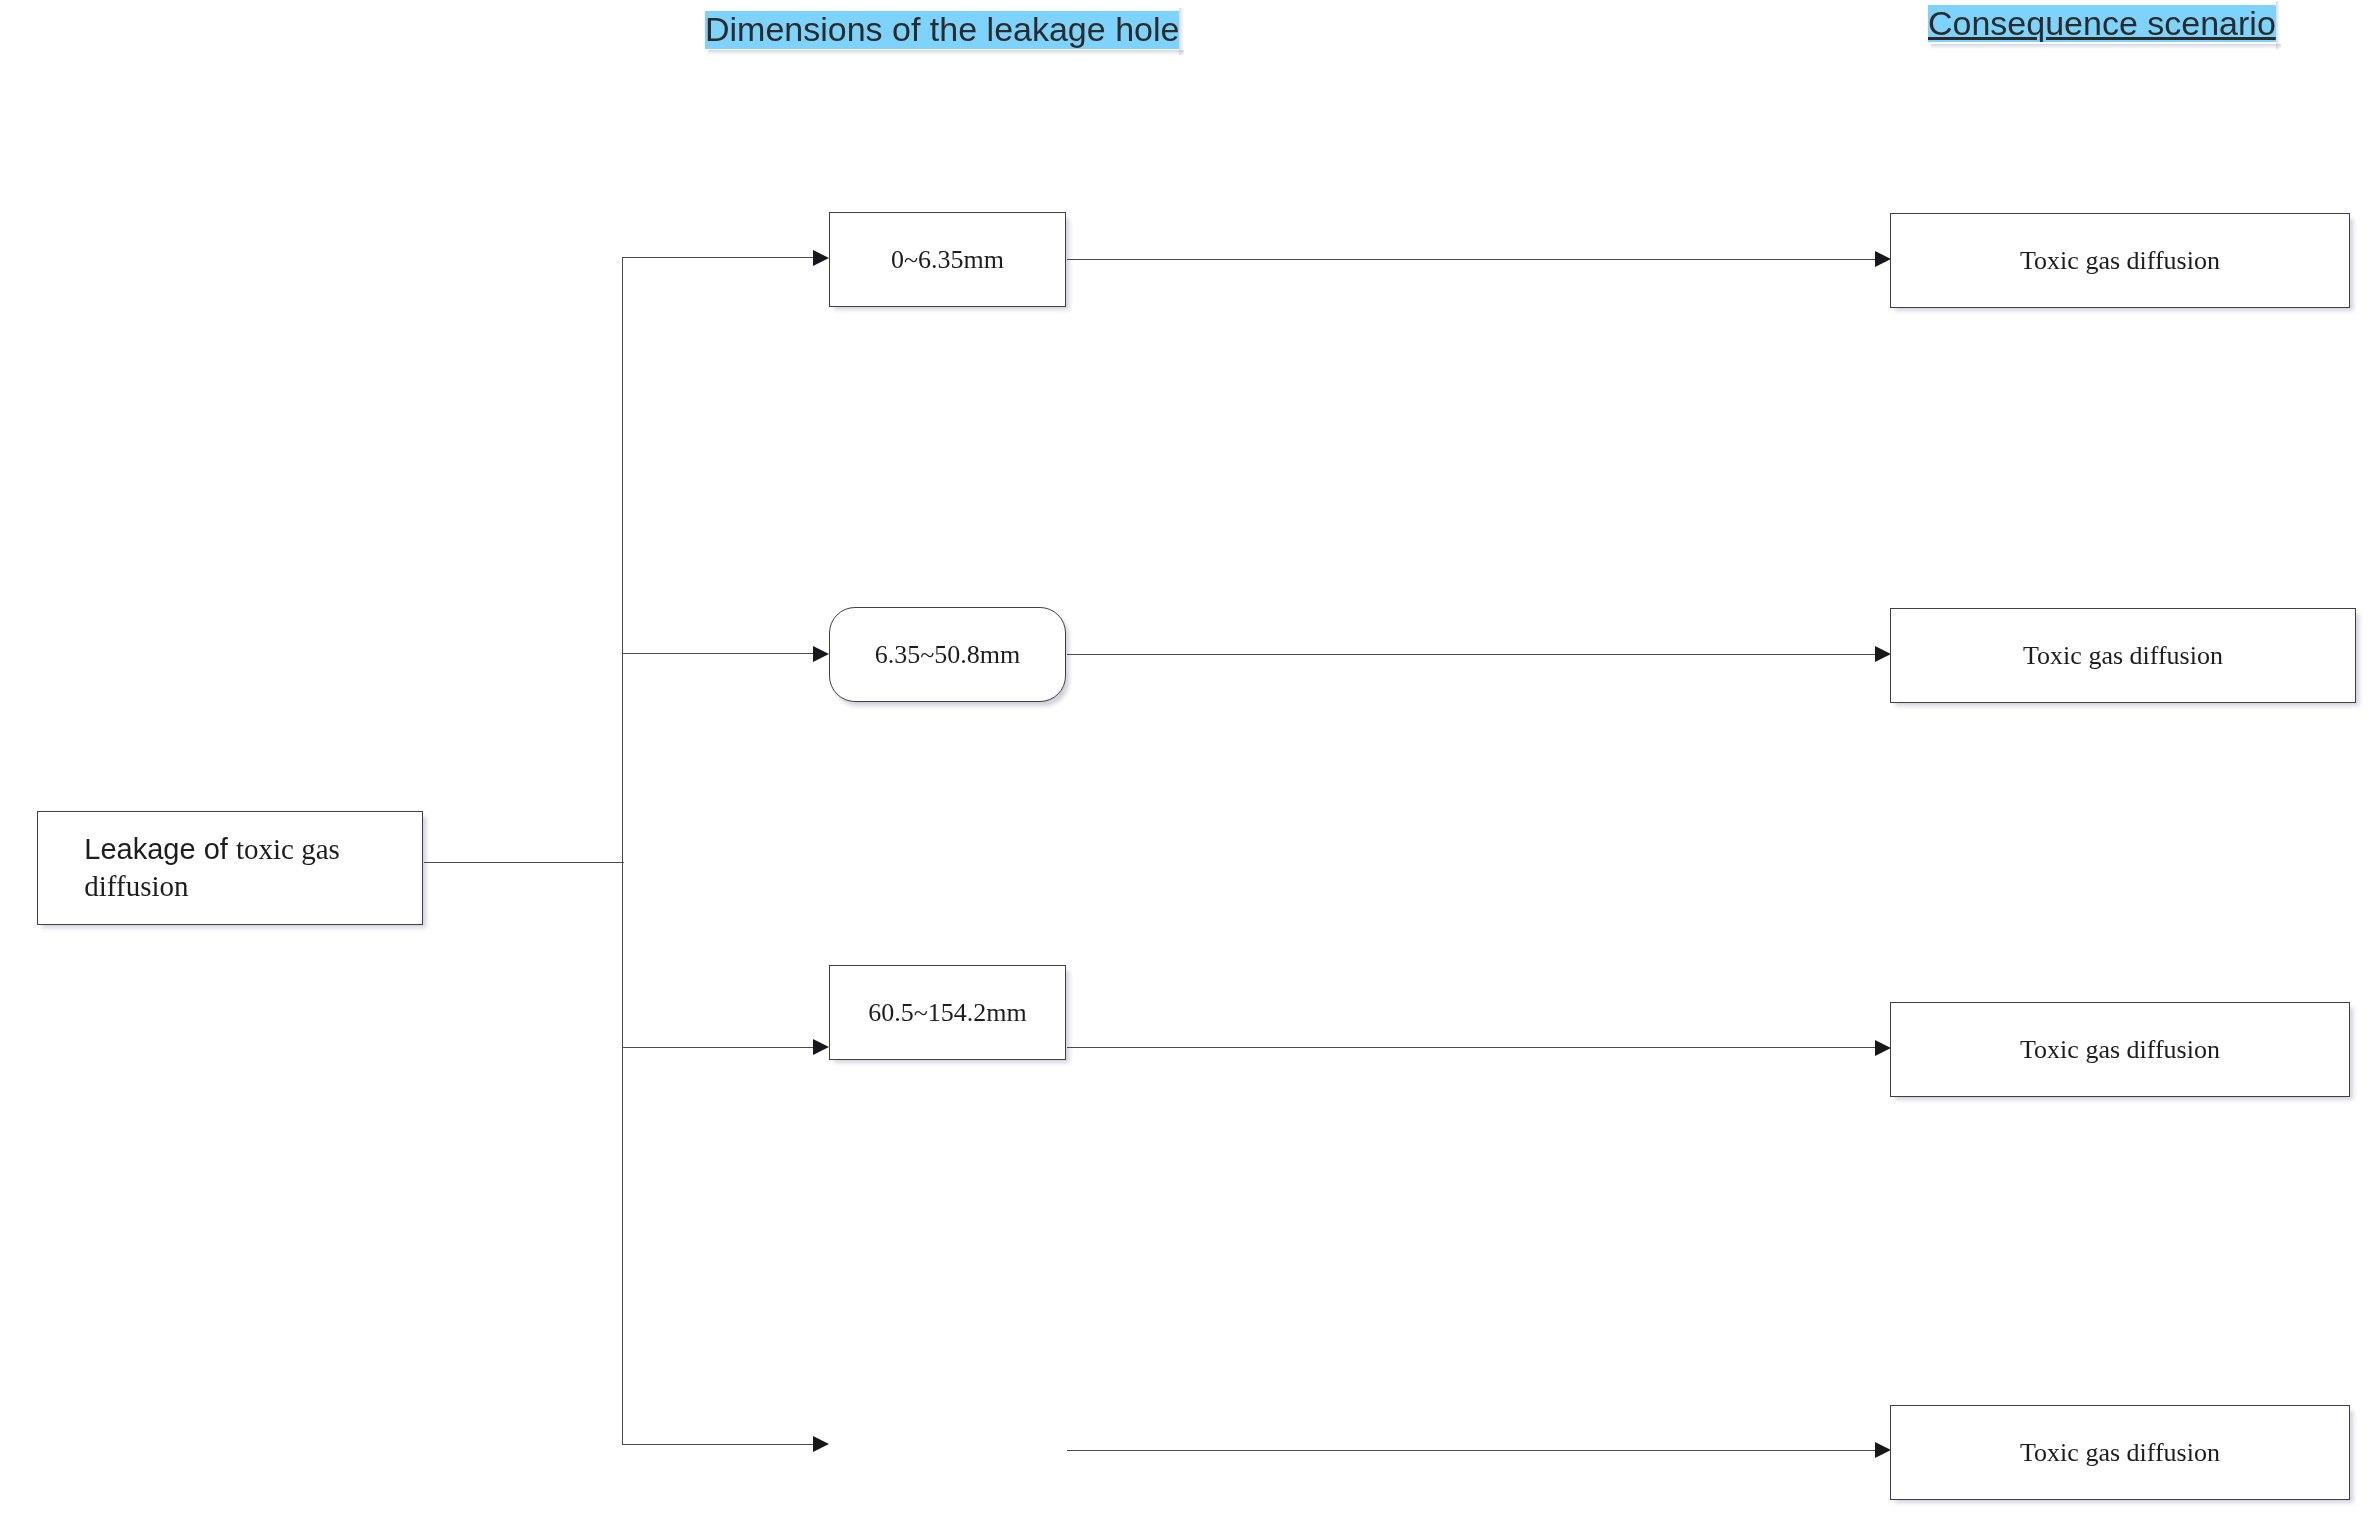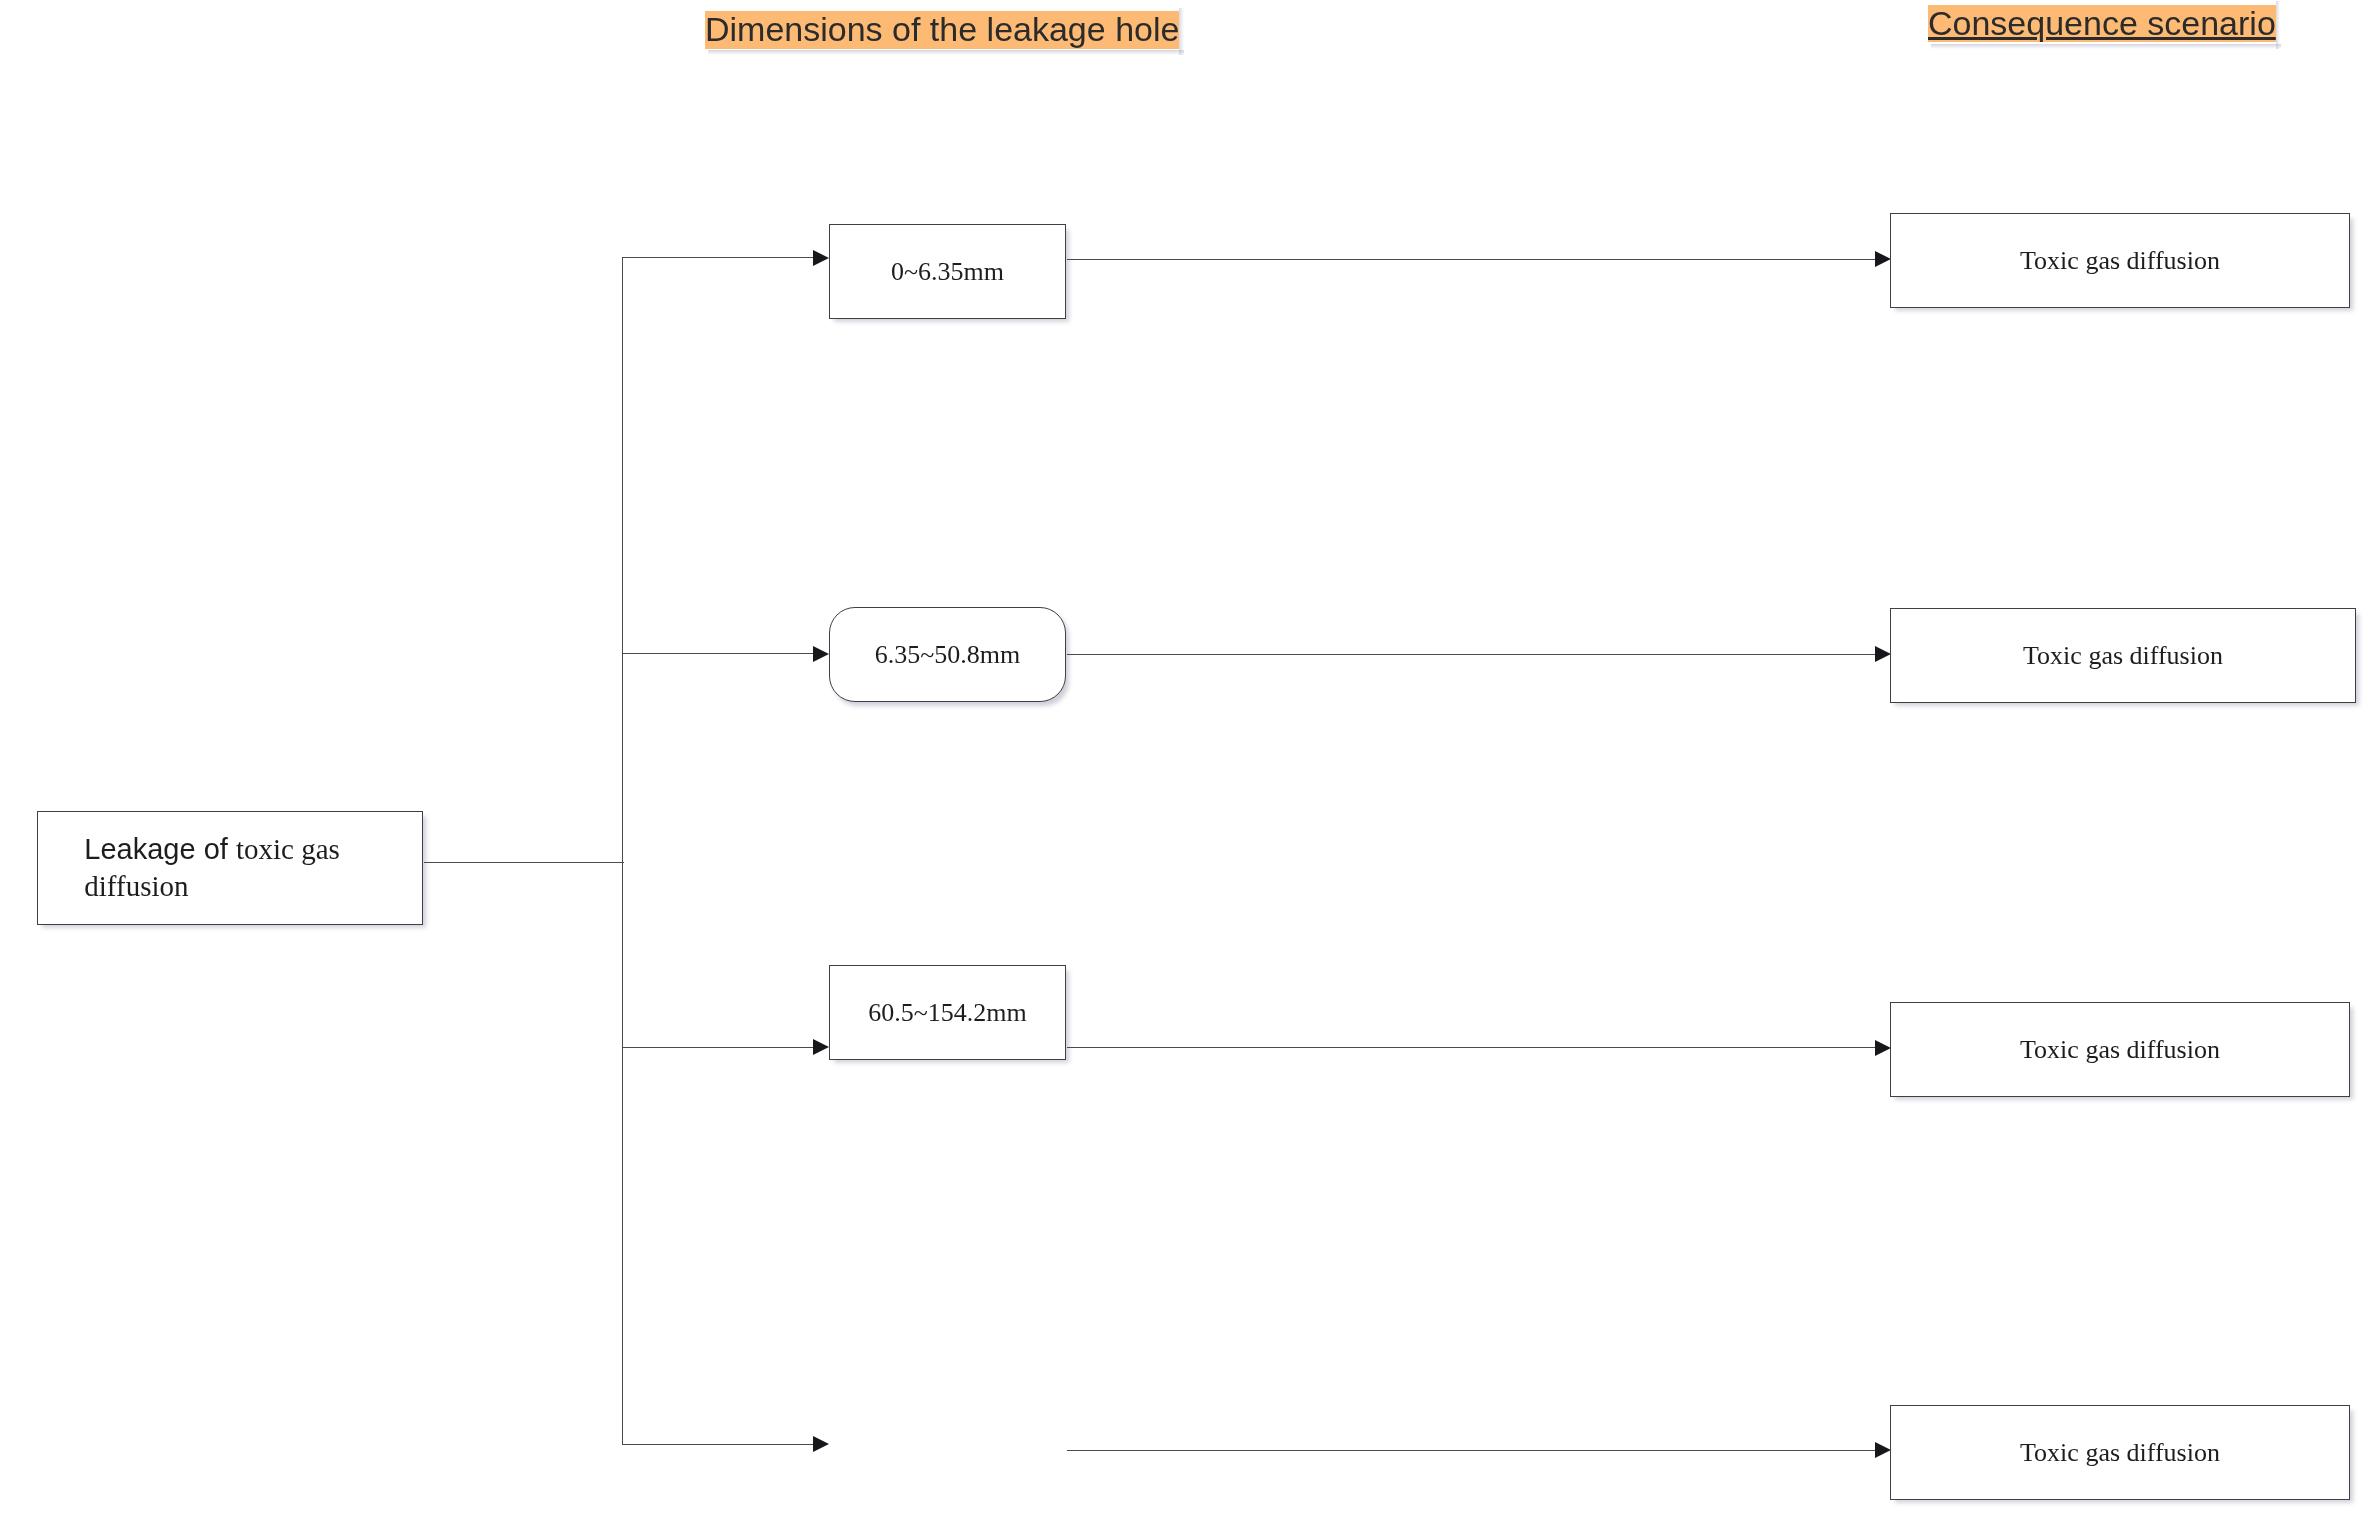--- a/index.html
+++ b/index.html
@@ -17,21 +17,21 @@
   }
 
   
   .col-header {
     position: absolute;
     font-family: "Liberation Sans", "DejaVu Sans", sans-serif;
     font-size: 34px;
     color: #2b2b2b;
     white-space: nowrap;
     letter-spacing: 0px;
-    background: #fdba74;
+    background: #7dd3fc;
     line-height: 1.1;
   }
   .col-header::after {
     
     content: "";
     position: absolute;
     left: 2.5px;
     right: -5px;
     bottom: -6.2px;
     height: 5px;
@@ -143,21 +143,21 @@
     <span class="label"><span class="sans">Leakage of </span><span class="serif"> toxic gas diffusion</span></span>
   </div>
 
   <div class="hline" style="left:424px; top:862px; width:200px;"></div>
 
   <div class="vline" style="left:622px; top:257px; height:1187px;"></div>
 
   <div class="hline" style="left:622px; top:257px; width:191px;"></div>
   <div class="arrowhead" style="left:813px; top:250px;"></div>
 
-  <div class="node dim-node" id="node-dim-1" style="top:224px;text-align:right;">
+  <div class="node dim-node" id="node-dim-1" style="top:212px;text-align:right;">
     <span class="label">0~6.35mm</span>
   </div>
 
   <div class="hline" style="left:1067px; top:259px; width:811px;"></div>
   <div class="arrowhead" style="left:1875px; top:251px;"></div>
 
   <div class="node cons-node" id="node-cons-1" style="top:213px; width:460px;">
     <span class="label">Toxic gas diffusion</span>
   </div>
 

